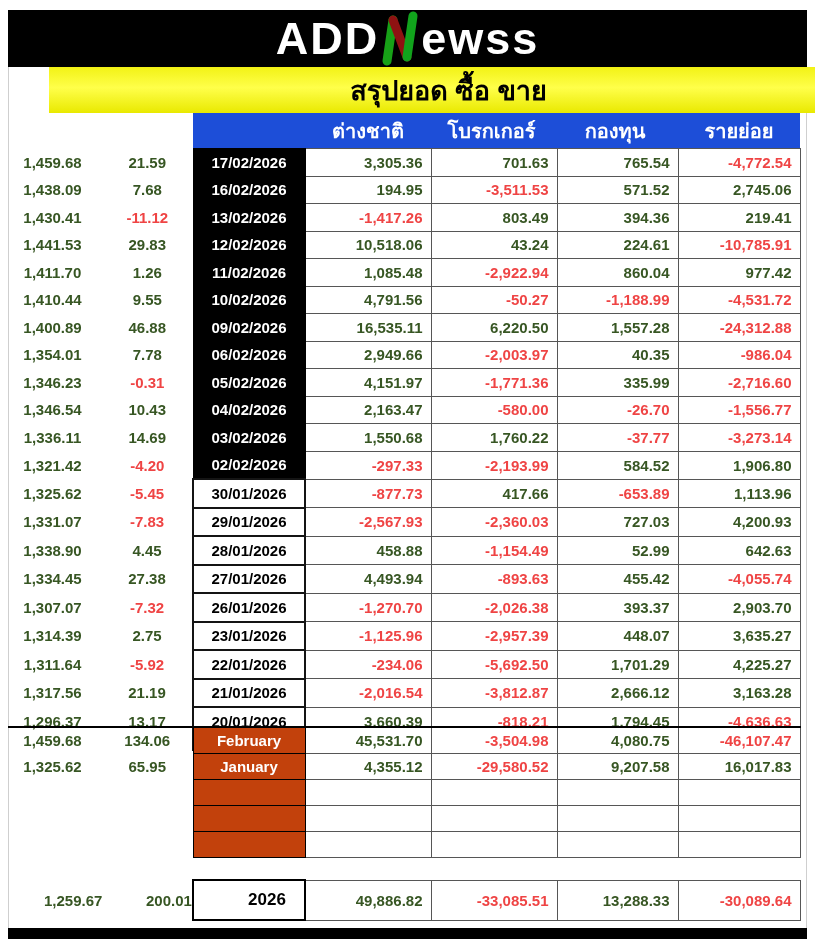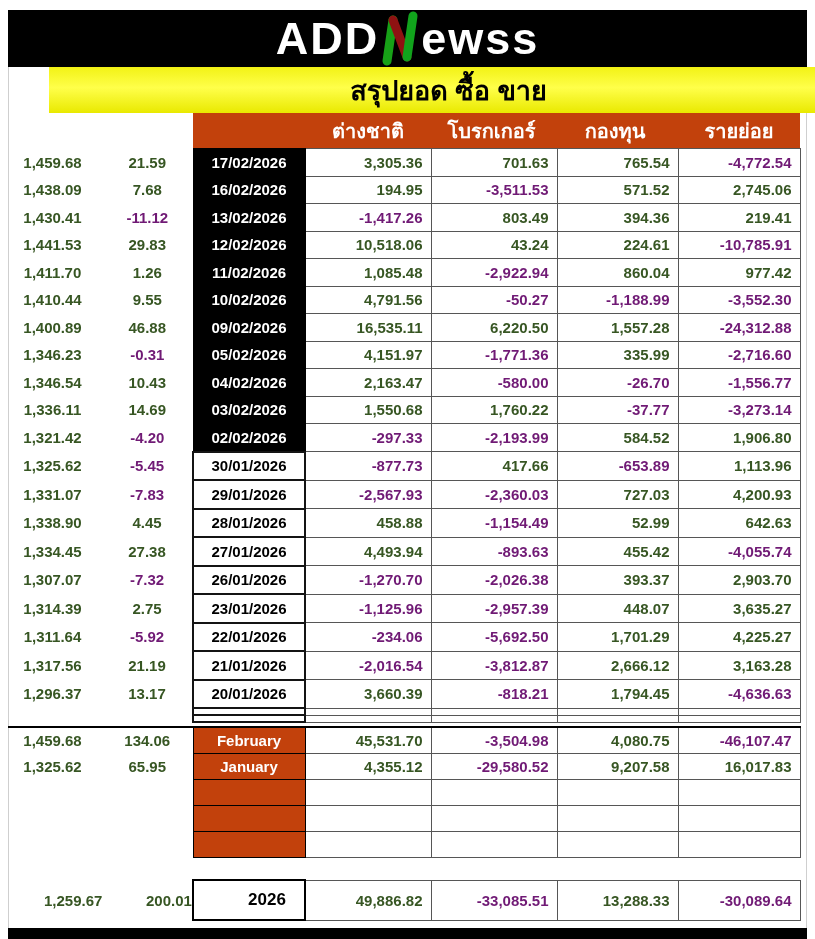--- a/index.html
+++ b/index.html
@@ -15,21 +15,21 @@
   .logo{display:flex;align-items:center;color:#fff;font-weight:bold;font-size:45px;letter-spacing:2px;line-height:1;}
   .logo .nsvg{margin:0 1px;display:block;}
 
   
   .title-bar{position:absolute;left:8px;top:67px;width:799px;height:46px;
     background:linear-gradient(180deg,#f2f215 0%,#ffff4a 45%,#e9e900 100%);
     display:flex;align-items:center;justify-content:center;margin-left:41px;}
   .title-bar span{font-size:27px;font-weight:bold;color:#000;}
 
   
-  .col-header{position:absolute;left:193px;top:113px;width:607px;height:35px;background:#c2410c;display:flex;}
+  .col-header{position:absolute;left:193px;top:113px;width:607px;height:35px;background:#1d4ed8;display:flex;}
   .ch-cell{color:#fff;font-weight:bold;font-size:20px;display:flex;align-items:center;justify-content:center;height:100%;}
   .chw0{width:112px;} .chw1{width:126px;} .chw2{width:126px;} .chw3{width:121px;} .chw4{width:122px;}
 
   
   table.tbl{border-collapse:collapse;table-layout:fixed;position:absolute;left:8px;width:792px;}
   .tbl td{padding:0;font-weight:bold;font-size:15px;white-space:nowrap;overflow:hidden;vertical-align:middle;}
   .daily td{height:26.5px;}
   .daily tr.thin td{height:5px;}
   .monthly td{height:25px;}
   .yearly td{height:38px;padding-left:36px;}
@@ -40,21 +40,21 @@
   td.left{border:none;text-align:center;background:transparent;}
   td.idx{padding-right:13px;}
   td.chg{padding-right:8px;}
   td.val{border:1px solid #565656;text-align:right;padding-right:8px;background:#fff;}
   td.datec{text-align:center;}
   td.date-feb{background:#000;color:#fff;border:1px solid #000;margin-top:24px;}
   td.date-jan{background:#fff;color:#000;border:2px solid #141414;}
   td.monthc{background:#c2410c;color:#fff;border:1px solid #000;text-align:center;font-size:15px;}
   td.yearc{background:#fff;color:#000;border:2px solid #000;text-align:center;font-size:17px;}
   .pos{color:#375623;}
-  .neg{color:#701a75;}
+  .neg{color:#ef4444;}
 
   .bottom-bar{position:absolute;left:8px;top:928px;width:799px;height:11px;background:#000;}
 </style>
 </head>
 <body>
 
 <div class="frame"></div>
 
 <div class="logo-bar">
   <div class="logo">
@@ -136,32 +136,41 @@
         <td class="val pos">860.04</td>
         <td class="val pos">977.42</td>
       </tr>
       <tr>
         <td class="left idx pos">1,410.44</td>
         <td class="left chg pos">9.55</td>
         <td class="datec date-feb">10/02/2026</td>
         <td class="val pos">4,791.56</td>
         <td class="val neg">-50.27</td>
         <td class="val neg">-1,188.99</td>
-        <td class="val neg">-3,552.30</td>
+        <td class="val neg">-4,531.72</td>
       </tr>
       <tr>
         <td class="left idx pos">1,400.89</td>
         <td class="left chg pos">46.88</td>
         <td class="datec date-feb">09/02/2026</td>
         <td class="val pos">16,535.11</td>
         <td class="val pos">6,220.50</td>
         <td class="val pos">1,557.28</td>
         <td class="val neg">-24,312.88</td>
       </tr>
       <tr>
+        <td class="left idx pos">1,354.01</td>
+        <td class="left chg pos">7.78</td>
+        <td class="datec date-feb">06/02/2026</td>
+        <td class="val pos">2,949.66</td>
+        <td class="val neg">-2,003.97</td>
+        <td class="val pos">40.35</td>
+        <td class="val neg">-986.04</td>
+      </tr>
+      <tr>
         <td class="left idx pos">1,346.23</td>
         <td class="left chg neg">-0.31</td>
         <td class="datec date-feb">05/02/2026</td>
         <td class="val pos">4,151.97</td>
         <td class="val neg">-1,771.36</td>
         <td class="val pos">335.99</td>
         <td class="val neg">-2,716.60</td>
       </tr>
       <tr>
         <td class="left idx pos">1,346.54</td>

